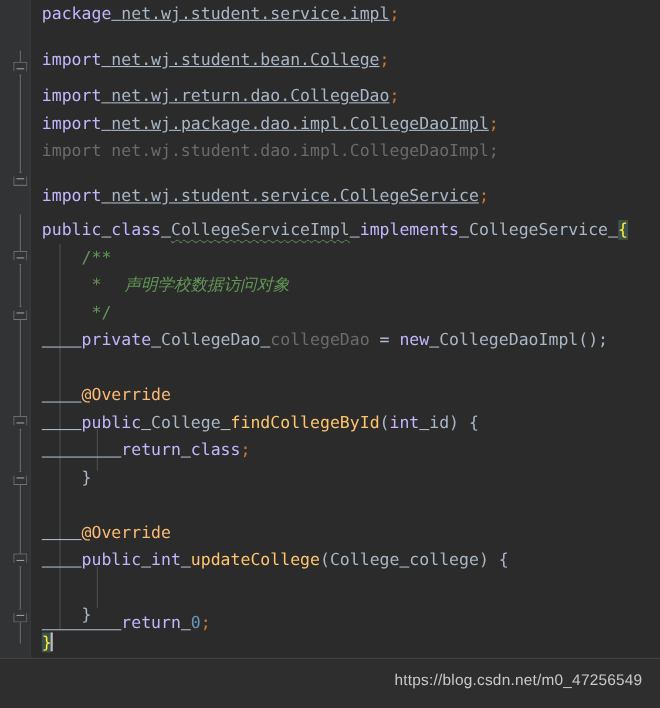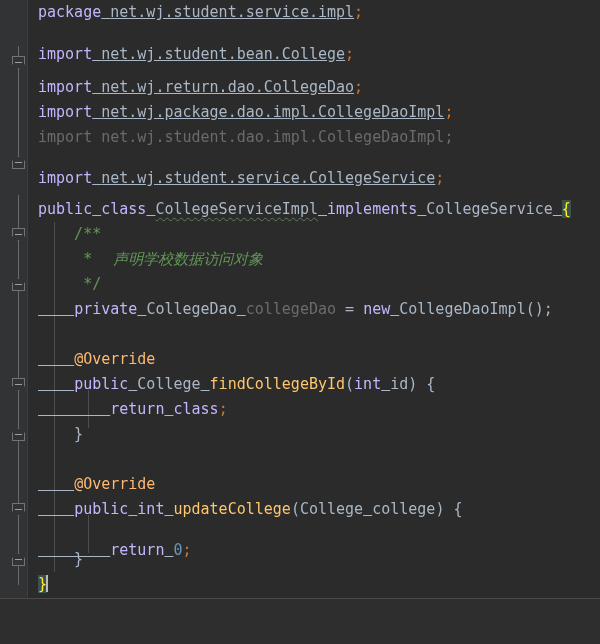--- a/index.html
+++ b/index.html
@@ -203,21 +203,22 @@
         <div class="line" style="top: 272px;"><span class="txt"><span class="cmtp">     */</span></span></div>
         <div class="line" style="top: 297px;"><span class="txt"><span class="plain">    </span><span class="kw">private</span><span class="plain"> </span><span class="type">CollegeDao</span><span class="plain"> </span><span class="dim">collegeDao</span><span class="punc"> = </span><span class="kw">new</span><span class="plain"> </span><span class="type">CollegeDaoImpl</span><span class="punc">();</span></span></div>
         <div class="line" style="top: 322px;"><span class="txt"></span></div>
         <div class="line" style="top: 347px;"><span class="txt"><span class="plain">    </span><span class="anno">@Override</span></span></div>
         <div class="line" style="top: 372px;"><span class="txt"><span class="plain">    </span><span class="kw">public</span><span class="plain"> </span><span class="type">College</span><span class="plain"> </span><span class="fn">findCollegeById</span><span class="punc">(</span><span class="kw">int</span><span class="plain"> </span><span class="param">id</span><span class="punc">) {</span></span></div>
         <div class="line" style="top: 397px;"><span class="txt"><span class="plain">        </span><span class="kw">return</span><span class="plain"> </span><span class="kw">class</span><span class="semi">;</span></span></div>
         <div class="line" style="top: 422px;"><span class="txt"><span class="type">    }</span></span></div>
         <div class="line" style="top: 447px;"><span class="txt"></span></div>
         <div class="line" style="top: 472px;"><span class="txt"><span class="plain">    </span><span class="anno">@Override</span></span></div>
         <div class="line" style="top: 497px;"><span class="txt"><span class="plain">    </span><span class="kw">public</span><span class="plain"> </span><span class="kw">int</span><span class="plain"> </span><span class="fn">updateCollege</span><span class="punc">(</span><span class="type">College</span><span class="plain"> </span><span class="param">college</span><span class="punc">) {</span></span></div>
-        <div class="line" style="top: 538px;"><span class="txt"><span class="plain">        </span><span class="kw">return</span><span class="plain"> </span><span class="num">0</span><span class="semi">;</span></span></div>
+        <div class="line" style="top: 554px;"><span class="txt"><span class="plain">        </span><span class="kw">return</span><span class="plain"> </span><span class="num">0</span><span class="semi">;</span></span></div>
         <div class="line" style="top: 547px;"><span class="txt"><span class="type">    }</span></span></div>
         <div class="line" style="top: 572px;"><span class="txt"><span class="brace-hl">}</span><span class="caret"></span></span></div>
       </div>
   </div>
 
   <div class="divider"></div>
   <div class="footer"></div>
+  <div class="watermark">https://blog.csdn.net/m0_47256549</div>
 </div>
 
 </body></html>

